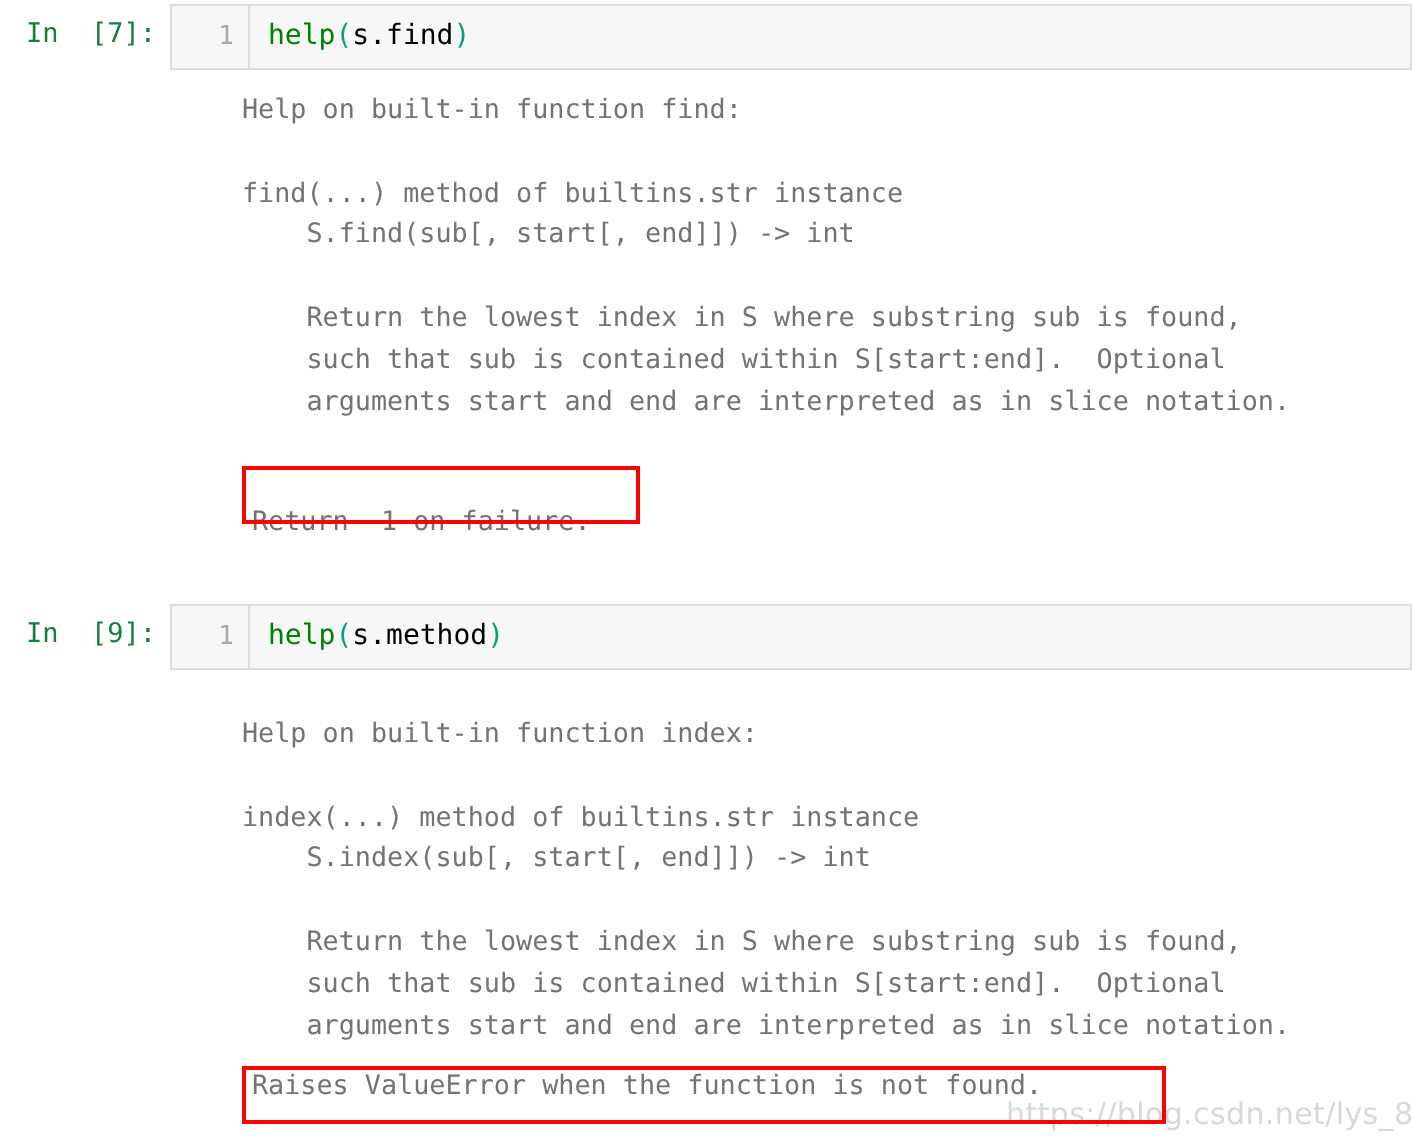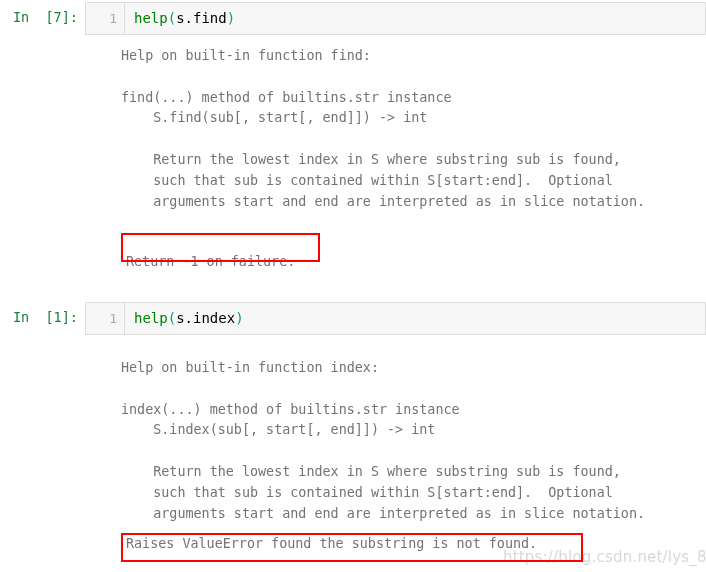--- a/index.html
+++ b/index.html
@@ -138,38 +138,38 @@
     </pre>
 
   <pre class="output" style="top:252px; left:126px;">Return -1 on failure.</pre>
 
   <div class="redbox" style="left:121px; top:233px; width:199px; height:29px;"></div>
 </div>
 
 <div class="cell-block" style="top:300px;">
 
   <div class="input-row">
-    <div class="prompt">In  [1]:</div>
+    <div class="prompt">In  [9]:</div>
 
     <div class="code-area">
       <div class="gutter">
         <span class="linenum">1</span>
       </div>
-      <div class="code-text"><span class="tok-fn">help</span><span class="tok-paren">(</span><span class="tok-plain">s.index</span><span class="tok-paren">)</span></div>
+      <div class="code-text"><span class="tok-fn">help</span><span class="tok-paren">(</span><span class="tok-plain">s.method</span><span class="tok-paren">)</span></div>
     </div>
   </div>
 
   <pre class="output" style="top:58px;">Help on built-in function index:
 
 index(...) method of builtins.str instance
     S.index(sub[, start[, end]]) -&gt; int
 
     Return the lowest index in S where substring sub is found,
     such that sub is contained within S[start:end].  Optional
     arguments start and end are interpreted as in slice notation.
     </pre>
 </div>
 
 <div class="watermark" style="left:503px; top:548px;">https://blog.csdn.net/lys_828</div>
 
-<pre class="output" style="top:534px; left:126px;">Raises ValueError found the substring is not found.</pre>
+<pre class="output" style="top:534px; left:126px;">Raises ValueError when the function is not found.</pre>
 
 <div class="redbox" style="left:121px; top:533px; width:462px; height:29px;"></div>
 
 </body></html>

